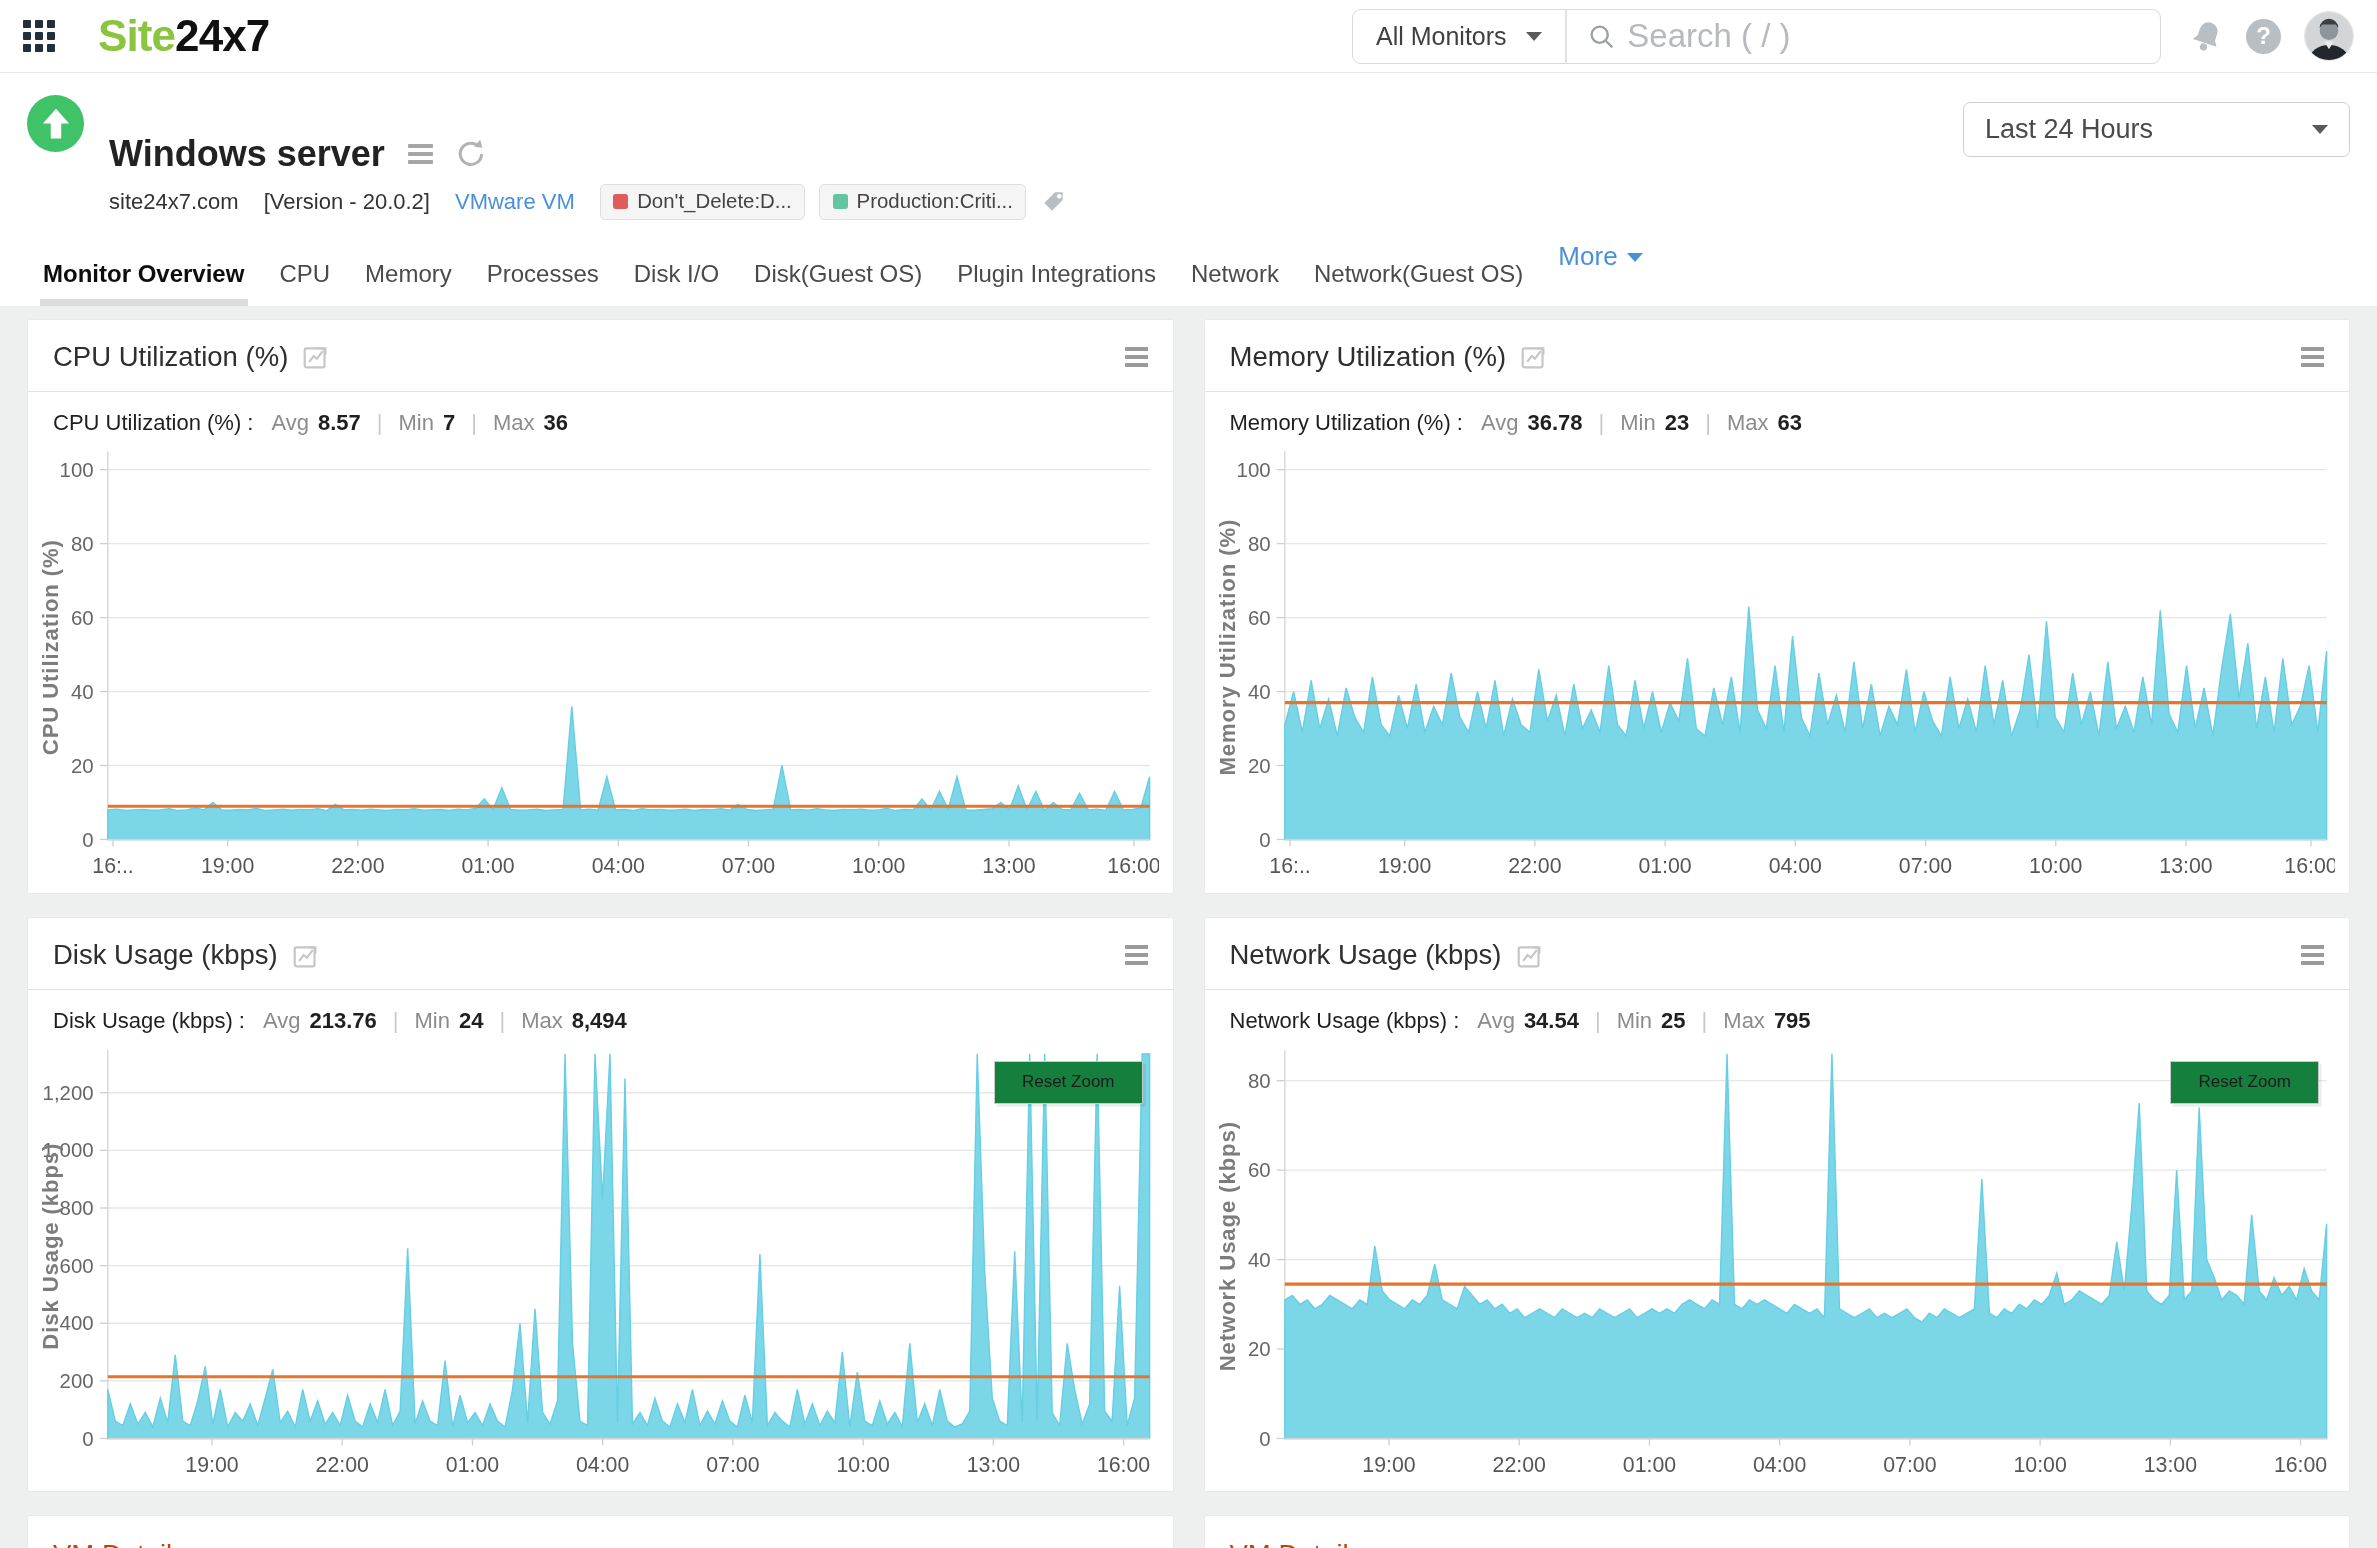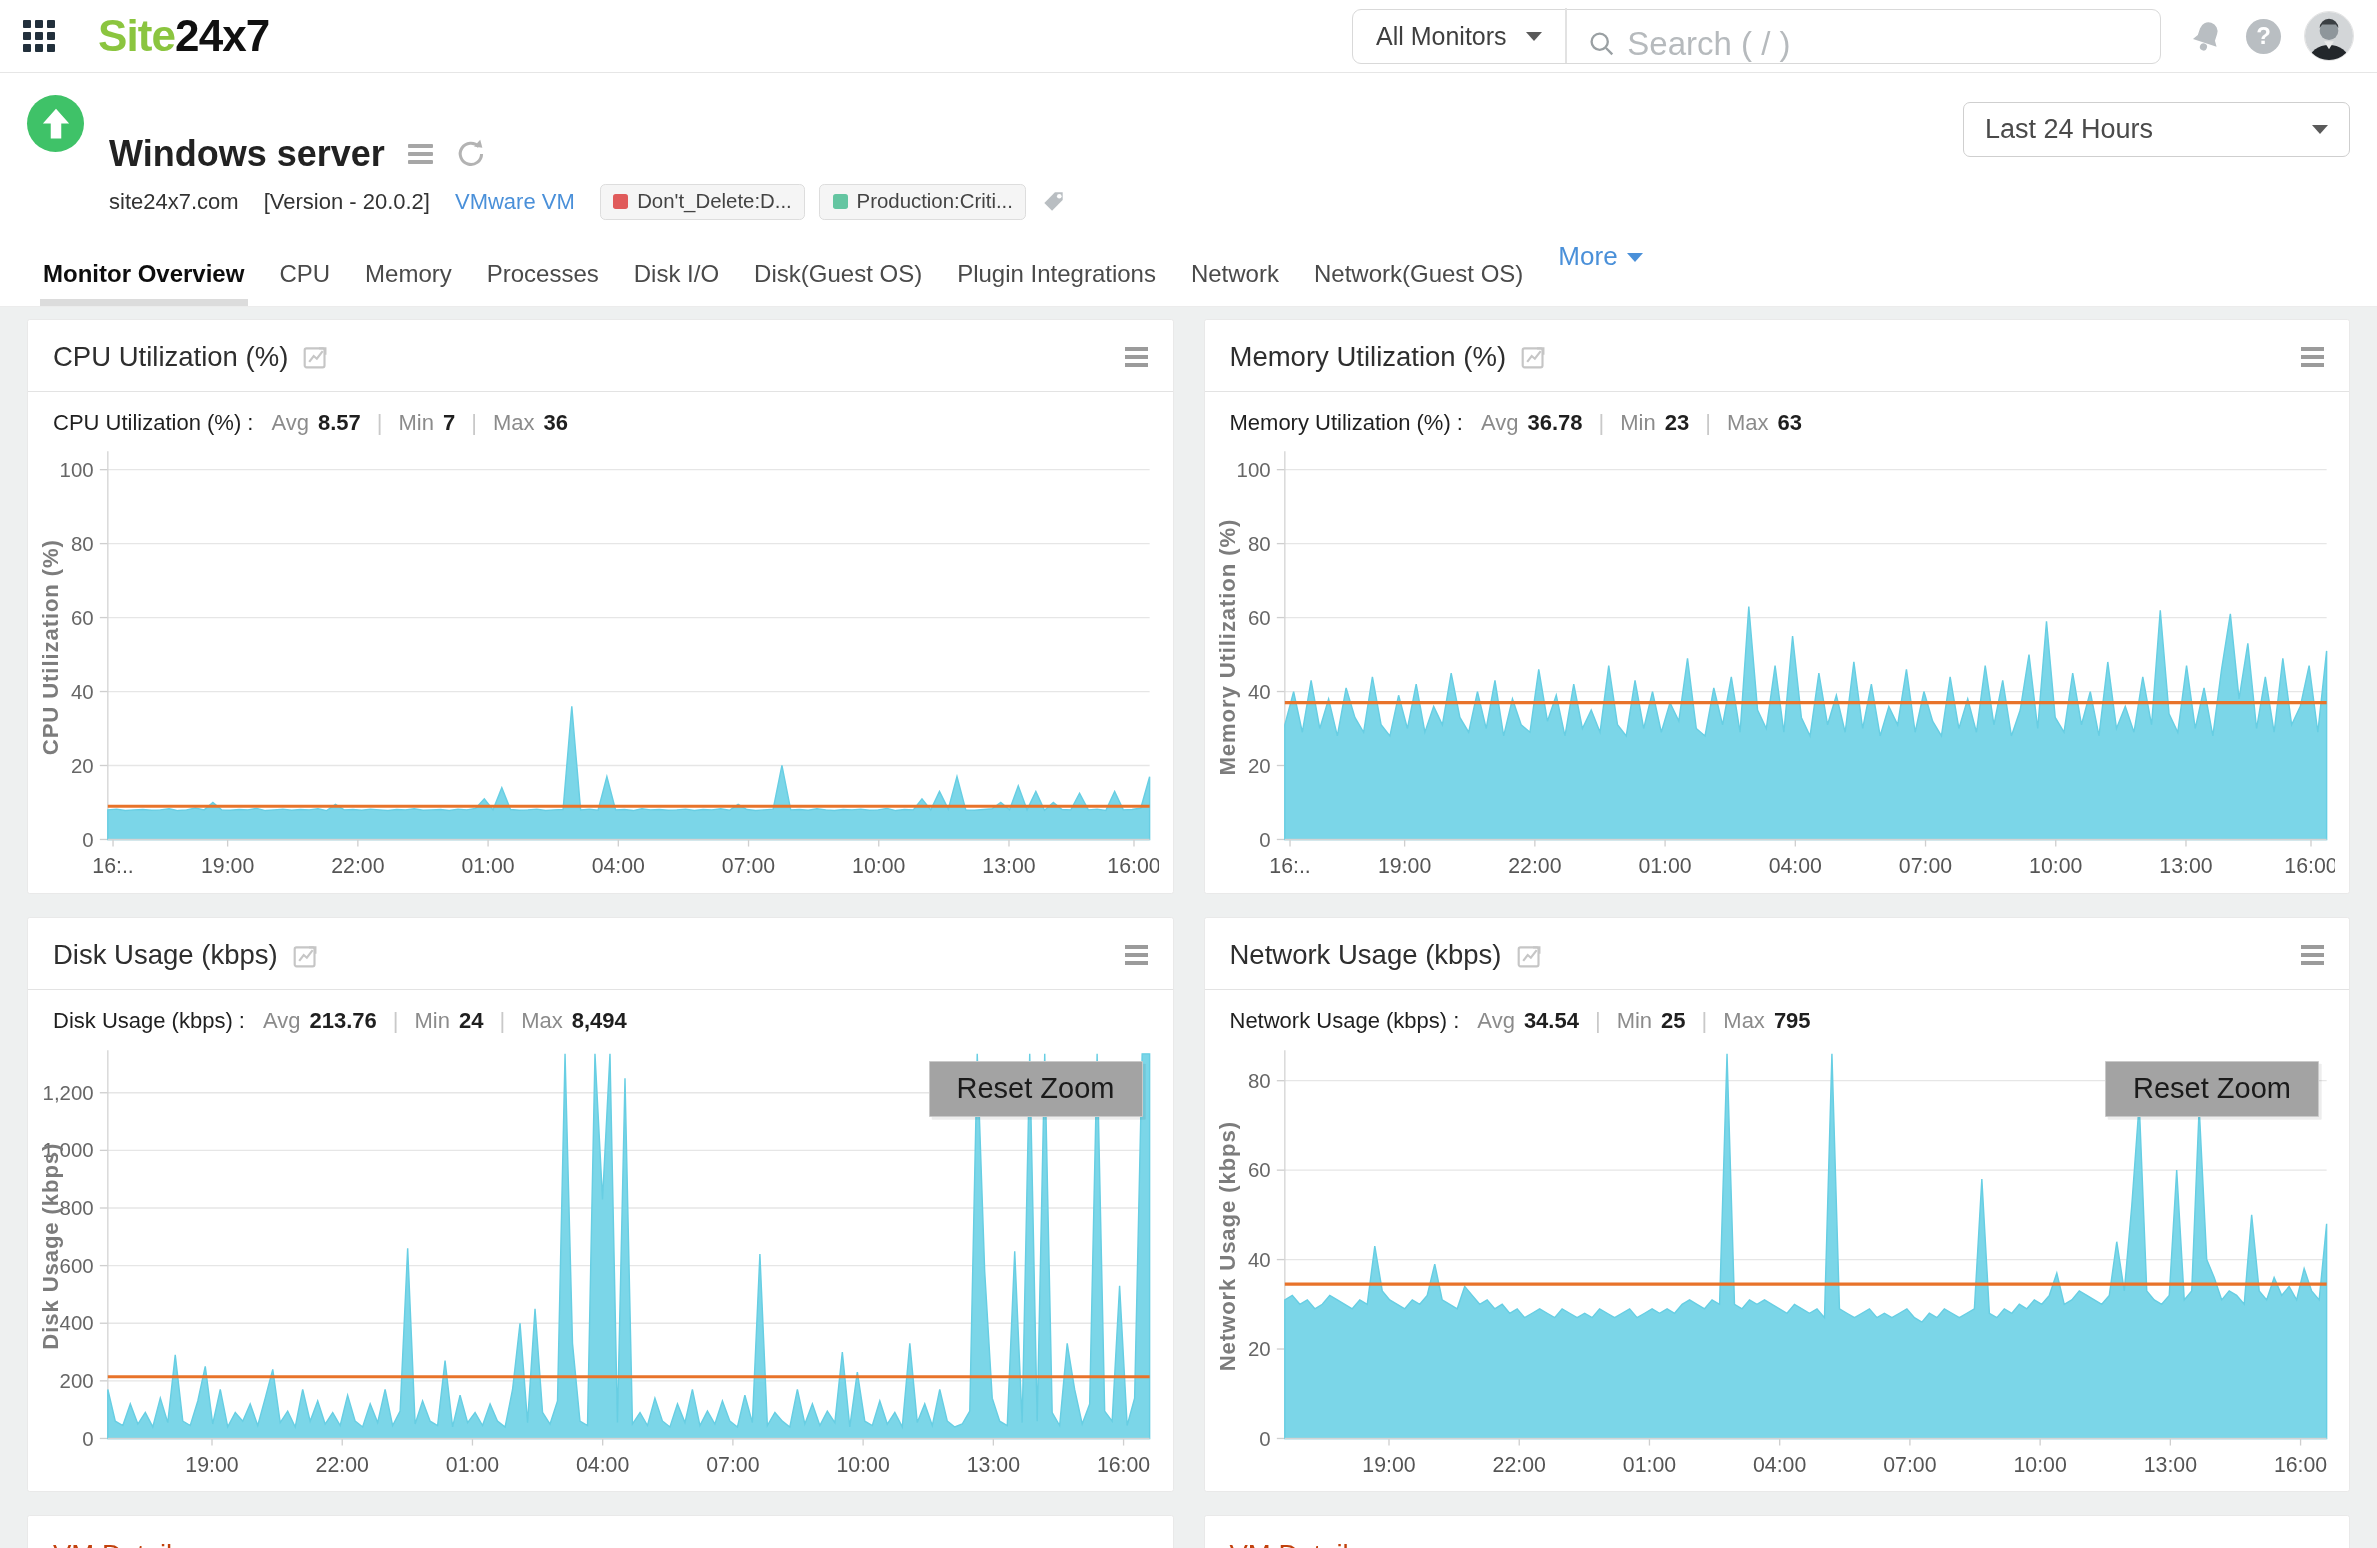--- a/index.html
+++ b/index.html
@@ -11,21 +11,21 @@
   
   .topbar { height:73px; background:#fff; border-bottom:0.9px solid #e6e6e6;
     display:flex; align-items:center; justify-content:space-between; padding:0 23px; }
   .topbar-left { display:flex; align-items:center; }
   .grid-icon { width:32px; height:32px; display:grid; grid-template-columns:repeat(3,1fr); gap:3.5px; cursor:pointer; }
   .grid-icon span { background:#22303c; border-radius:0.9px; }
   .logo { font-size:44px; font-weight:800; letter-spacing:-0.9px; margin-left:43px; color:#111; }
   .logo .green { color:#8bc53f; }
   .topbar-right { display:flex; align-items:center; }
   .search-group { width:809px; height:55px; border:1.8px solid #d9d9d9; border-radius:9px;
-    display:flex; align-items:flex-end; background:#fff; margin-right:30px; }
+    display:flex; align-items:center; background:#fff; margin-right:30px; }
   .monitor-select { display:flex; align-items:center; gap:19.5px; padding:0 23px; height:100%; cursor:pointer;
     font-size:25px; color:#3f3f3f; white-space:nowrap; }
   .caret-down { width:0; height:0; border-left:8px solid transparent; border-right:8px solid transparent; border-top:9.8px solid #5a5a5a; }
   .vdiv { width:1.8px; height:55px; background:#e2e2e2; }
   .search-box { flex:1; display:flex; align-items:center; gap:12.4px; padding:0 21px; }
   .search-box input { border:none; outline:none; font-size:33px; color:#444; width:100%;
     font-family:"Liberation Sans", sans-serif; background:transparent; }
   .search-box input::placeholder { color:#b6babd; }
   .icon-btn { margin-right:23px; cursor:pointer; display:flex; align-items:center; }
   .help-circle { width:35px; height:35px; border-radius:50%; background:#b9bec2; color:#fff;
@@ -68,22 +68,22 @@
   .divider { border-top:0.9px solid #e3e3e3; }
   .stats { padding:18px 25px 3.5px 25px; font-size:22px; color:#1f1f1f; display:flex; align-items:center; }
   .stat-key { color:#8b8b8b; margin:0 9px 0 0; }
   .stat-key.first { margin-left:18px; }
   .stat-val { color:#1f1f1f; font-weight:600; }
   .sep { color:#c9c9c9; margin:0 16px; }
   .sep::before { content:"|"; }
   .chart-wrap { position:relative; padding:7px 14px 10.6px 7px; }
   .chart-wrap svg { display:block; width:100%; height:436px; }
   svg text { font-family:"Liberation Sans", sans-serif; }
-  .reset-zoom { position:absolute; top:23px; right:30px; background:#a3a3a3; border:0.9px solid #c9c9c9;
-    box-shadow:2.7px 2.7px 0 rgba(0,0,0,0.07); padding:10.6px 27px; font-size:29px; color:#1b1b1b;
+  .reset-zoom { position:absolute; top:23px; right:30px; background:#15803d; border:0.9px solid #c9c9c9;
+    box-shadow:2.7px 2.7px 0 rgba(0,0,0,0.07); padding:10.6px 27px; font-size:17px; color:#1b1b1b;
     font-family:"Liberation Sans", sans-serif; cursor:pointer; border-radius:0.9px; }
   
   .vm-card { background:#fff; border:0.9px solid #e9e9e9; border-radius:2.7px; }
   .vm-head { padding:23px 25px 19.5px 25px; font-size:27.5px; font-weight:500; color:#c2410c; }
   .vm-row { display:flex; padding:21px 25px; font-size:25px; }
 </style>
 </head>
 <body>
 
 <div class="topbar">

